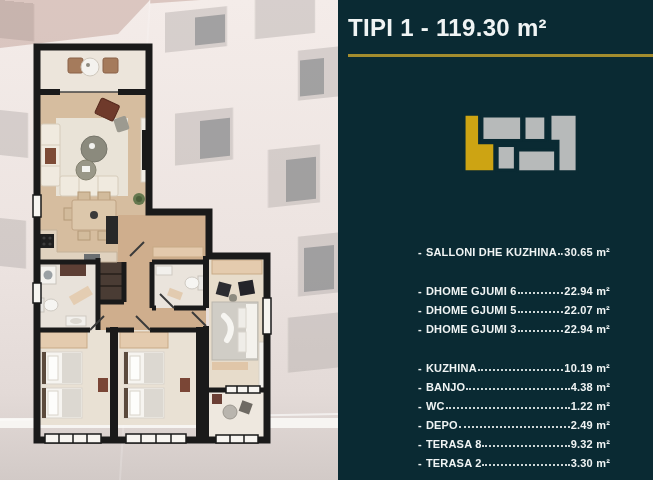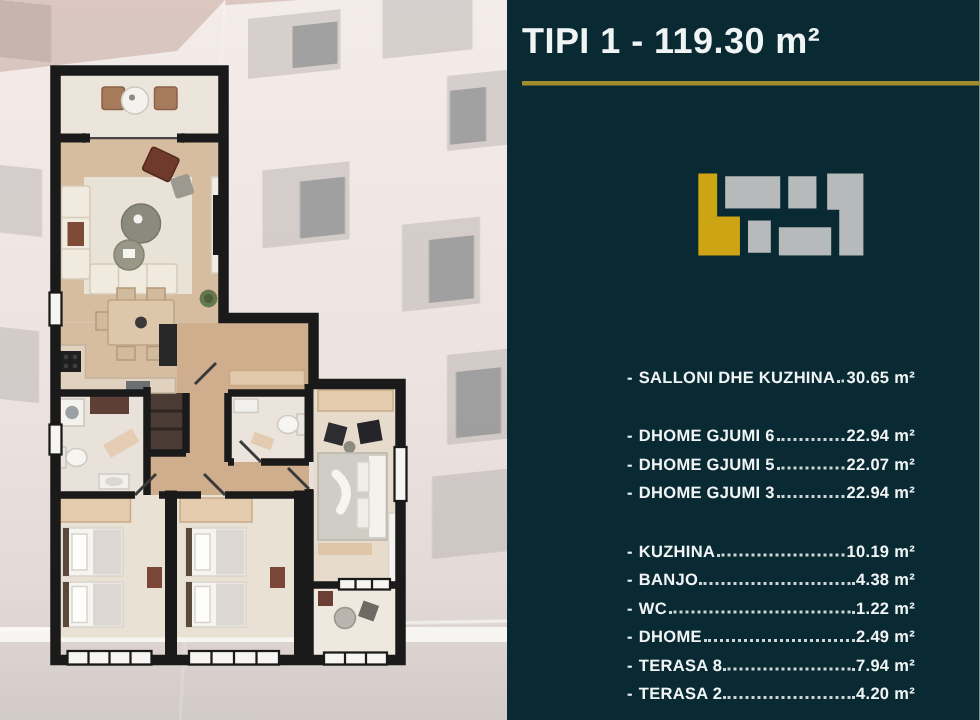--- a/index.html
+++ b/index.html
@@ -362,34 +362,34 @@
 
       <div class="room-row">
         <span class="dash">-</span>
         <span class="room-label">WC</span>
         <span class="leader"></span>
         <span class="room-area">1.22 m²</span>
       </div>
 
       <div class="room-row">
         <span class="dash">-</span>
-        <span class="room-label">DHOME</span>
+        <span class="room-label">DEPO</span>
         <span class="leader"></span>
         <span class="room-area">2.49 m²</span>
       </div>
 
       <div class="room-row">
         <span class="dash">-</span>
         <span class="room-label">TERASA 8</span>
         <span class="leader"></span>
-        <span class="room-area">7.94 m²</span>
+        <span class="room-area">9.32 m²</span>
       </div>
 
       <div class="room-row">
         <span class="dash">-</span>
         <span class="room-label">TERASA 2</span>
         <span class="leader"></span>
-        <span class="room-area">4.20 m²</span>
+        <span class="room-area">3.30 m²</span>
       </div>
     </div>
 
   </div>
 </div>
 
 </body></html>

